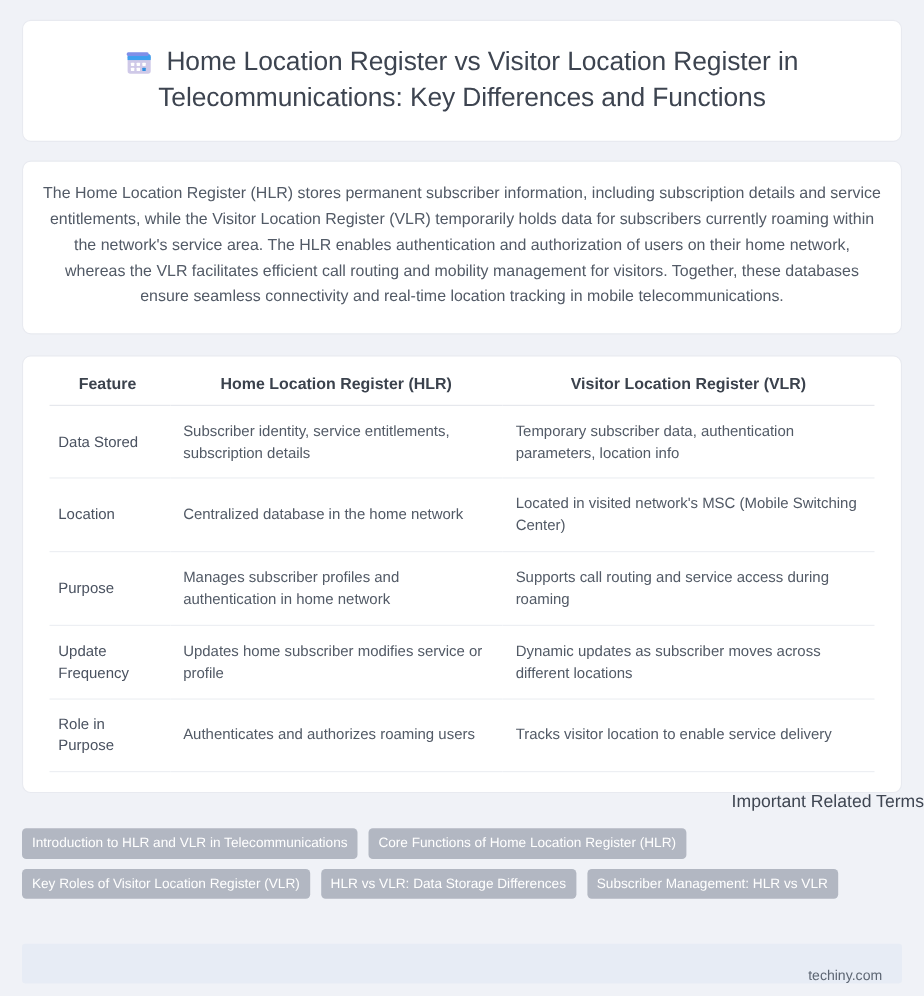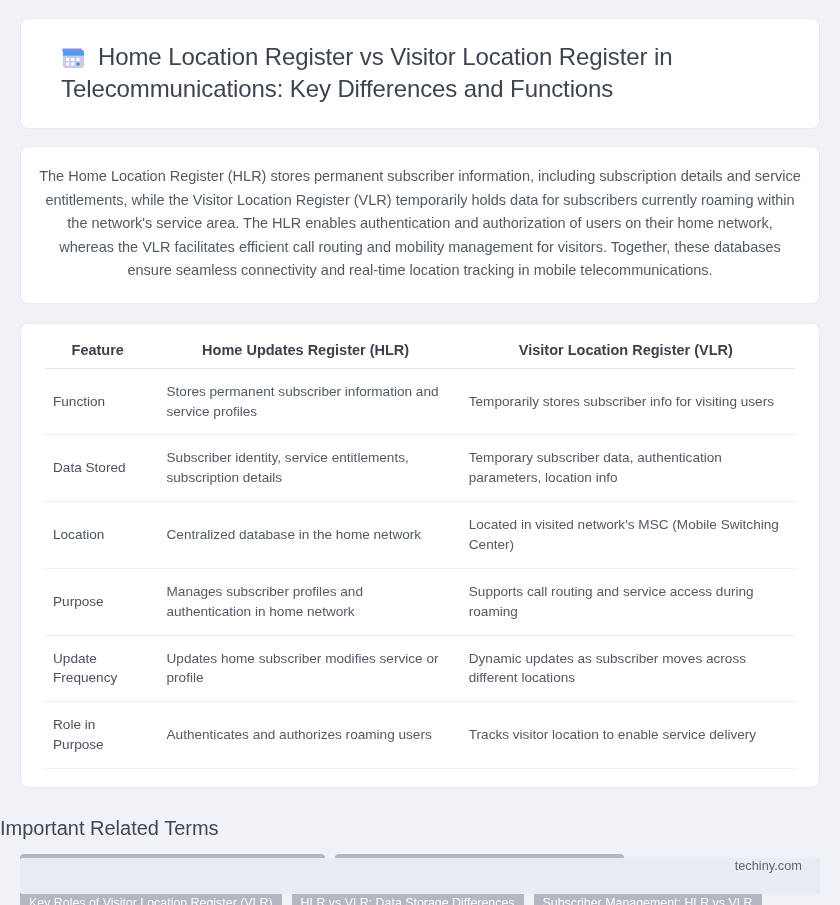--- a/index.html
+++ b/index.html
@@ -30,20 +30,21 @@
     margin: 0 20px;
   }
 
   
   .title-card {
     margin-top: 18px;
     padding: 22px 40px 24px 40px;
   }
   .title-row {
     display: block;
+    text-align: center;
   }
   .title-text {
     font-size: 24px;
     line-height: 1.32;
     color: #3d4450;
     font-weight: 400;
     letter-spacing: -0.1px;
   }
   .cal-icon {
     display: inline-block;
@@ -100,24 +101,23 @@
     vertical-align: middle;
   }
   table.cmp td.feat {
     padding-left: 8px;
     color: #4a5260;
   }
   table.cmp tr:last-child td { border-bottom: 1px solid #eceef2; }
 
   
   .terms-heading {
-    text-align: left;
-    font-size: 20px;
+    text-align: right;
+    font-size: 16px;
     color: #3f4652;
-    margin-top: 29px;
     font-weight: 400;
   }
   .tags {
     margin: 14px 20px 0 20px;
     display: flex;
     flex-wrap: wrap;
     gap: 9px 10px;
     align-content: flex-start;
   }
   .tag {
@@ -133,21 +133,21 @@
   
   .footer {
     position: absolute;
     left: 20px;
     right: 20px;
     top: 840px;
     height: 36px;
     background: #e7ecf5;
     border-radius: 3px;
     display: flex;
-    align-items: flex-start;
+    align-items: flex-end;
     justify-content: flex-end;
     padding-right: 18px;
   }
   .footer-text {
     font-size: 12.8px;
     color: #5d6673;
   }
 </style>
 </head>
 <body>
@@ -180,30 +180,25 @@
   <div class="card table-card">
     <table class="cmp">
       <colgroup>
           <col class="c1">
           <col class="c2">
           <col class="c3">
         </colgroup>
       <thead>
         <tr>
           <th class="feat">Feature</th>
-          <th>Home Updates Register (HLR)</th>
+          <th>Home Location Register (HLR)</th>
           <th>Visitor Location Register (VLR)</th>
         </tr>
       </thead>
       <tbody>
-        <tr>
-          <td class="feat">Function</td>
-          <td>Stores permanent subscriber information and service profiles</td>
-          <td>Temporarily stores subscriber info for visiting users</td>
-        </tr>
         <tr>
           <td class="feat">Data Stored</td>
           <td>Subscriber identity, service entitlements, subscription details</td>
           <td>Temporary subscriber data, authentication parameters, location info</td>
         </tr>
         <tr>
           <td class="feat">Location</td>
           <td>Centralized database in the home network</td>
           <td>Located in visited network's MSC (Mobile Switching Center)</td>
         </tr>

